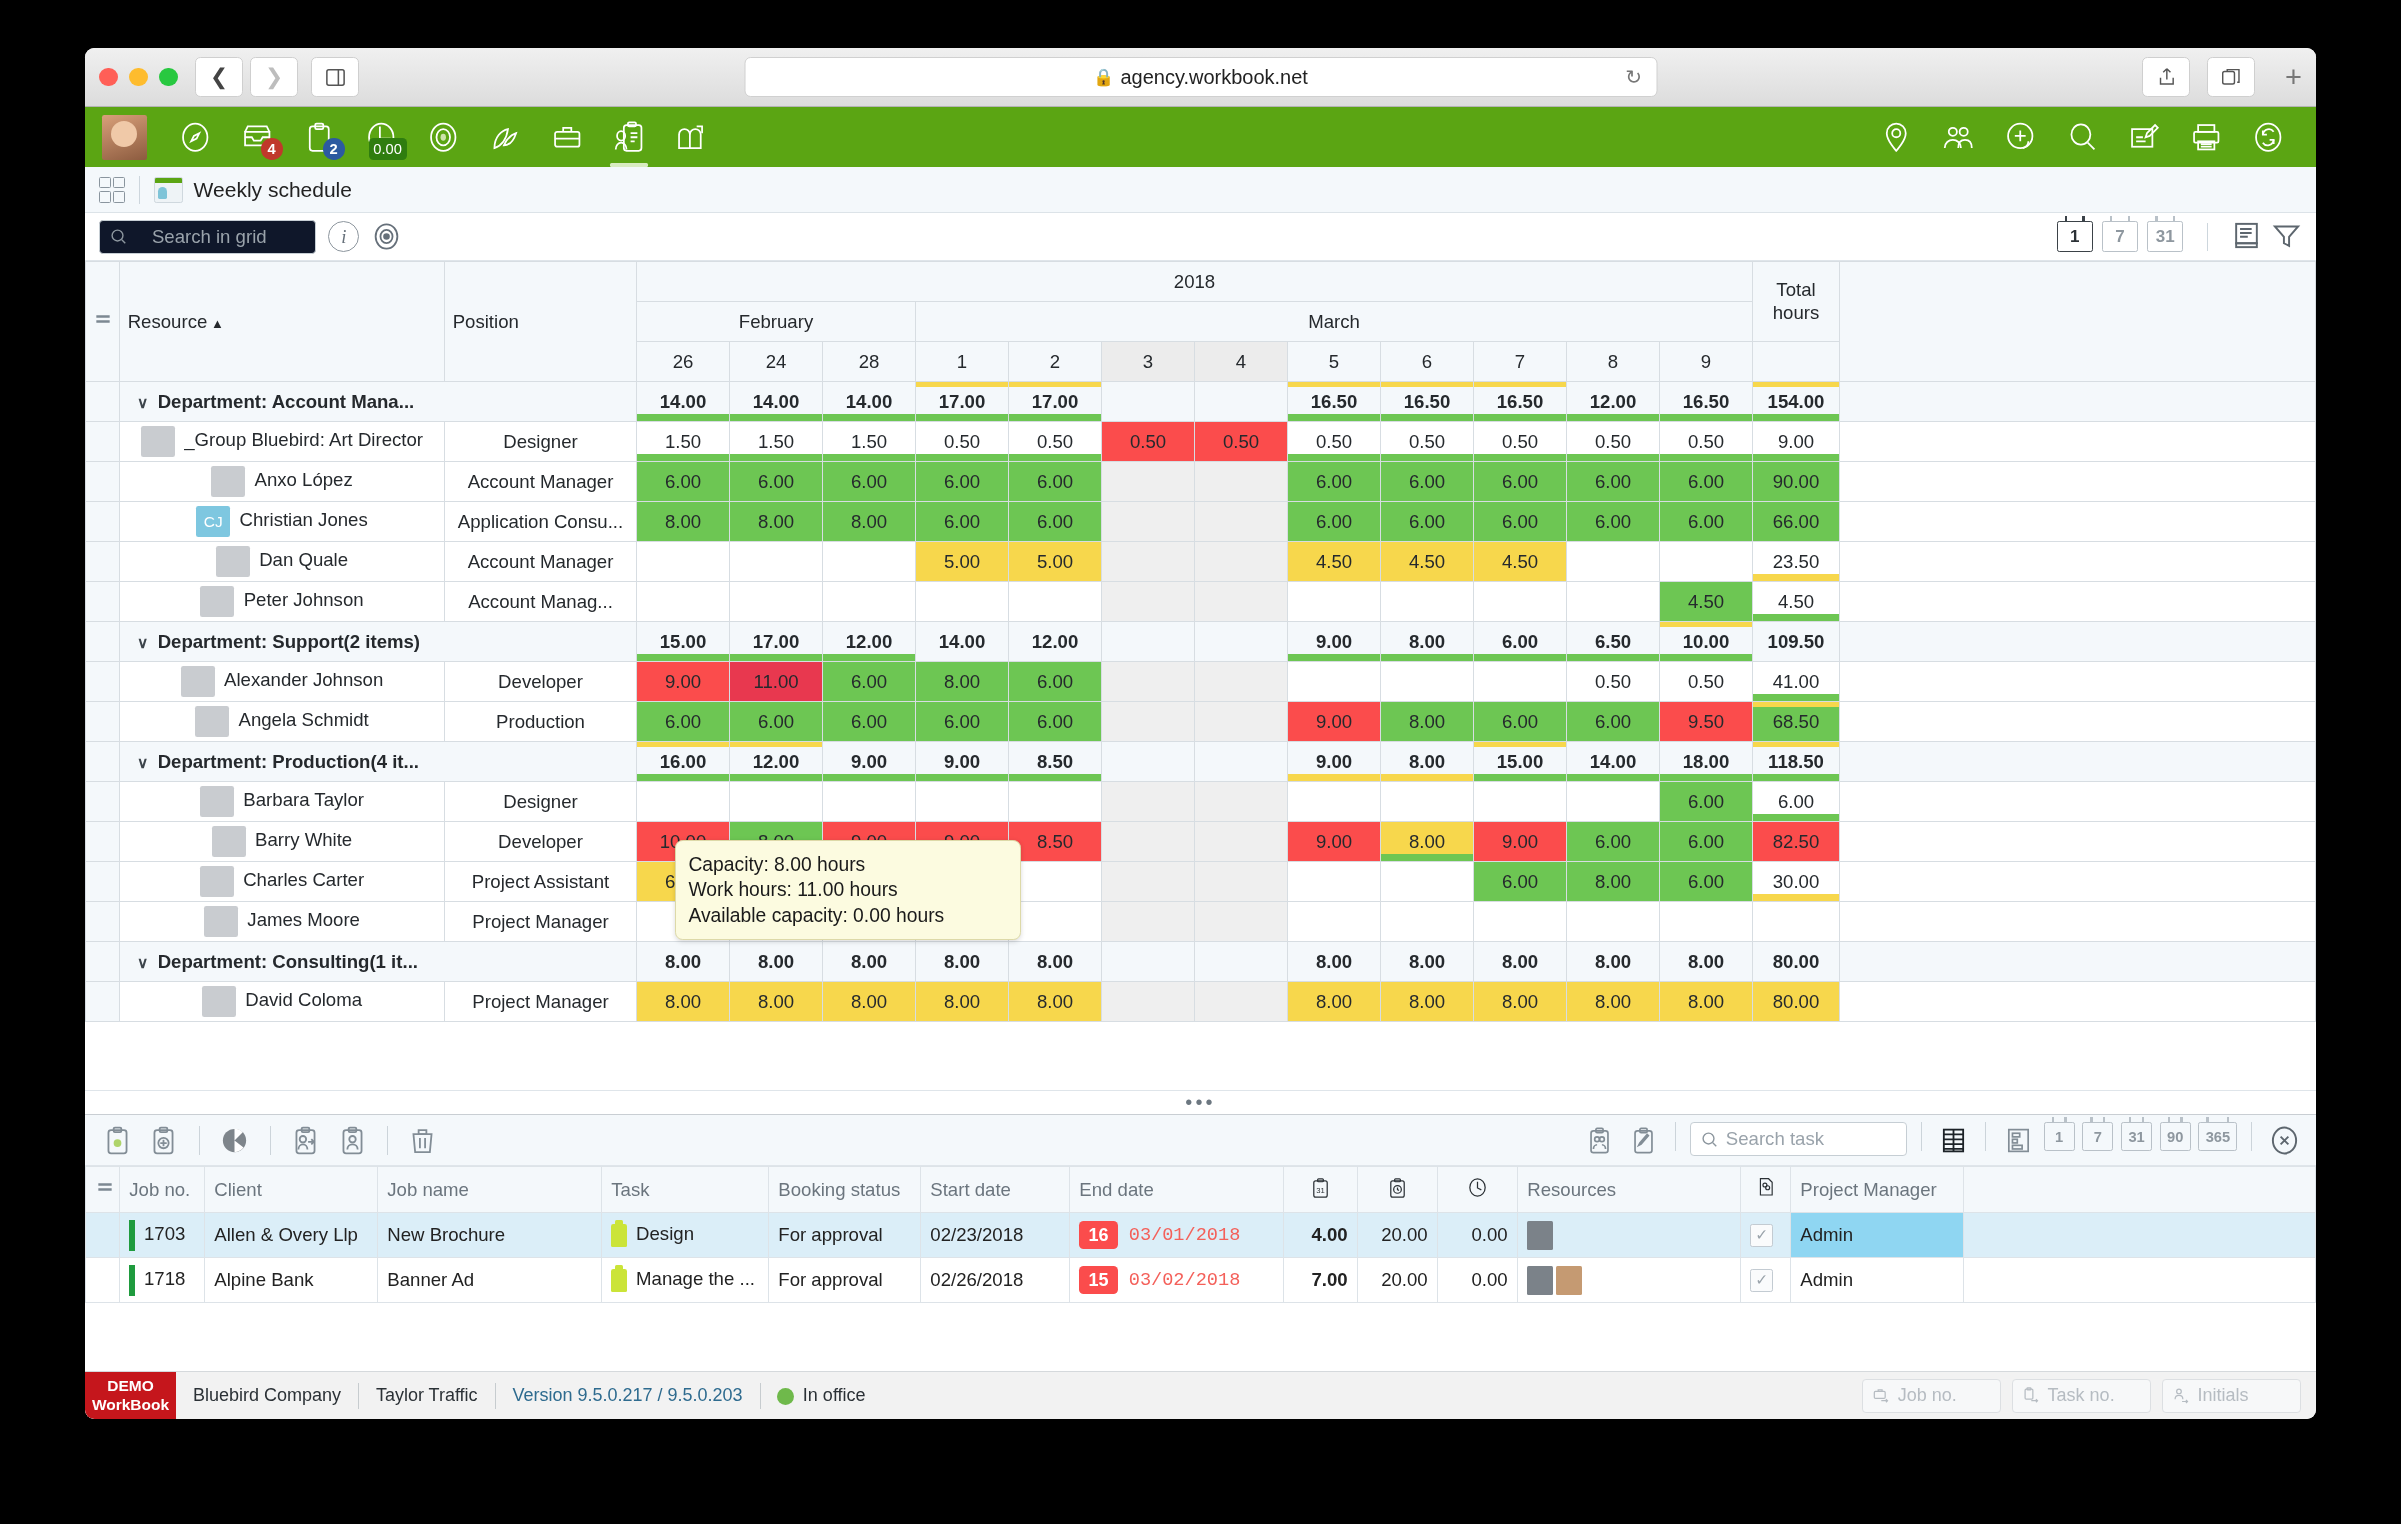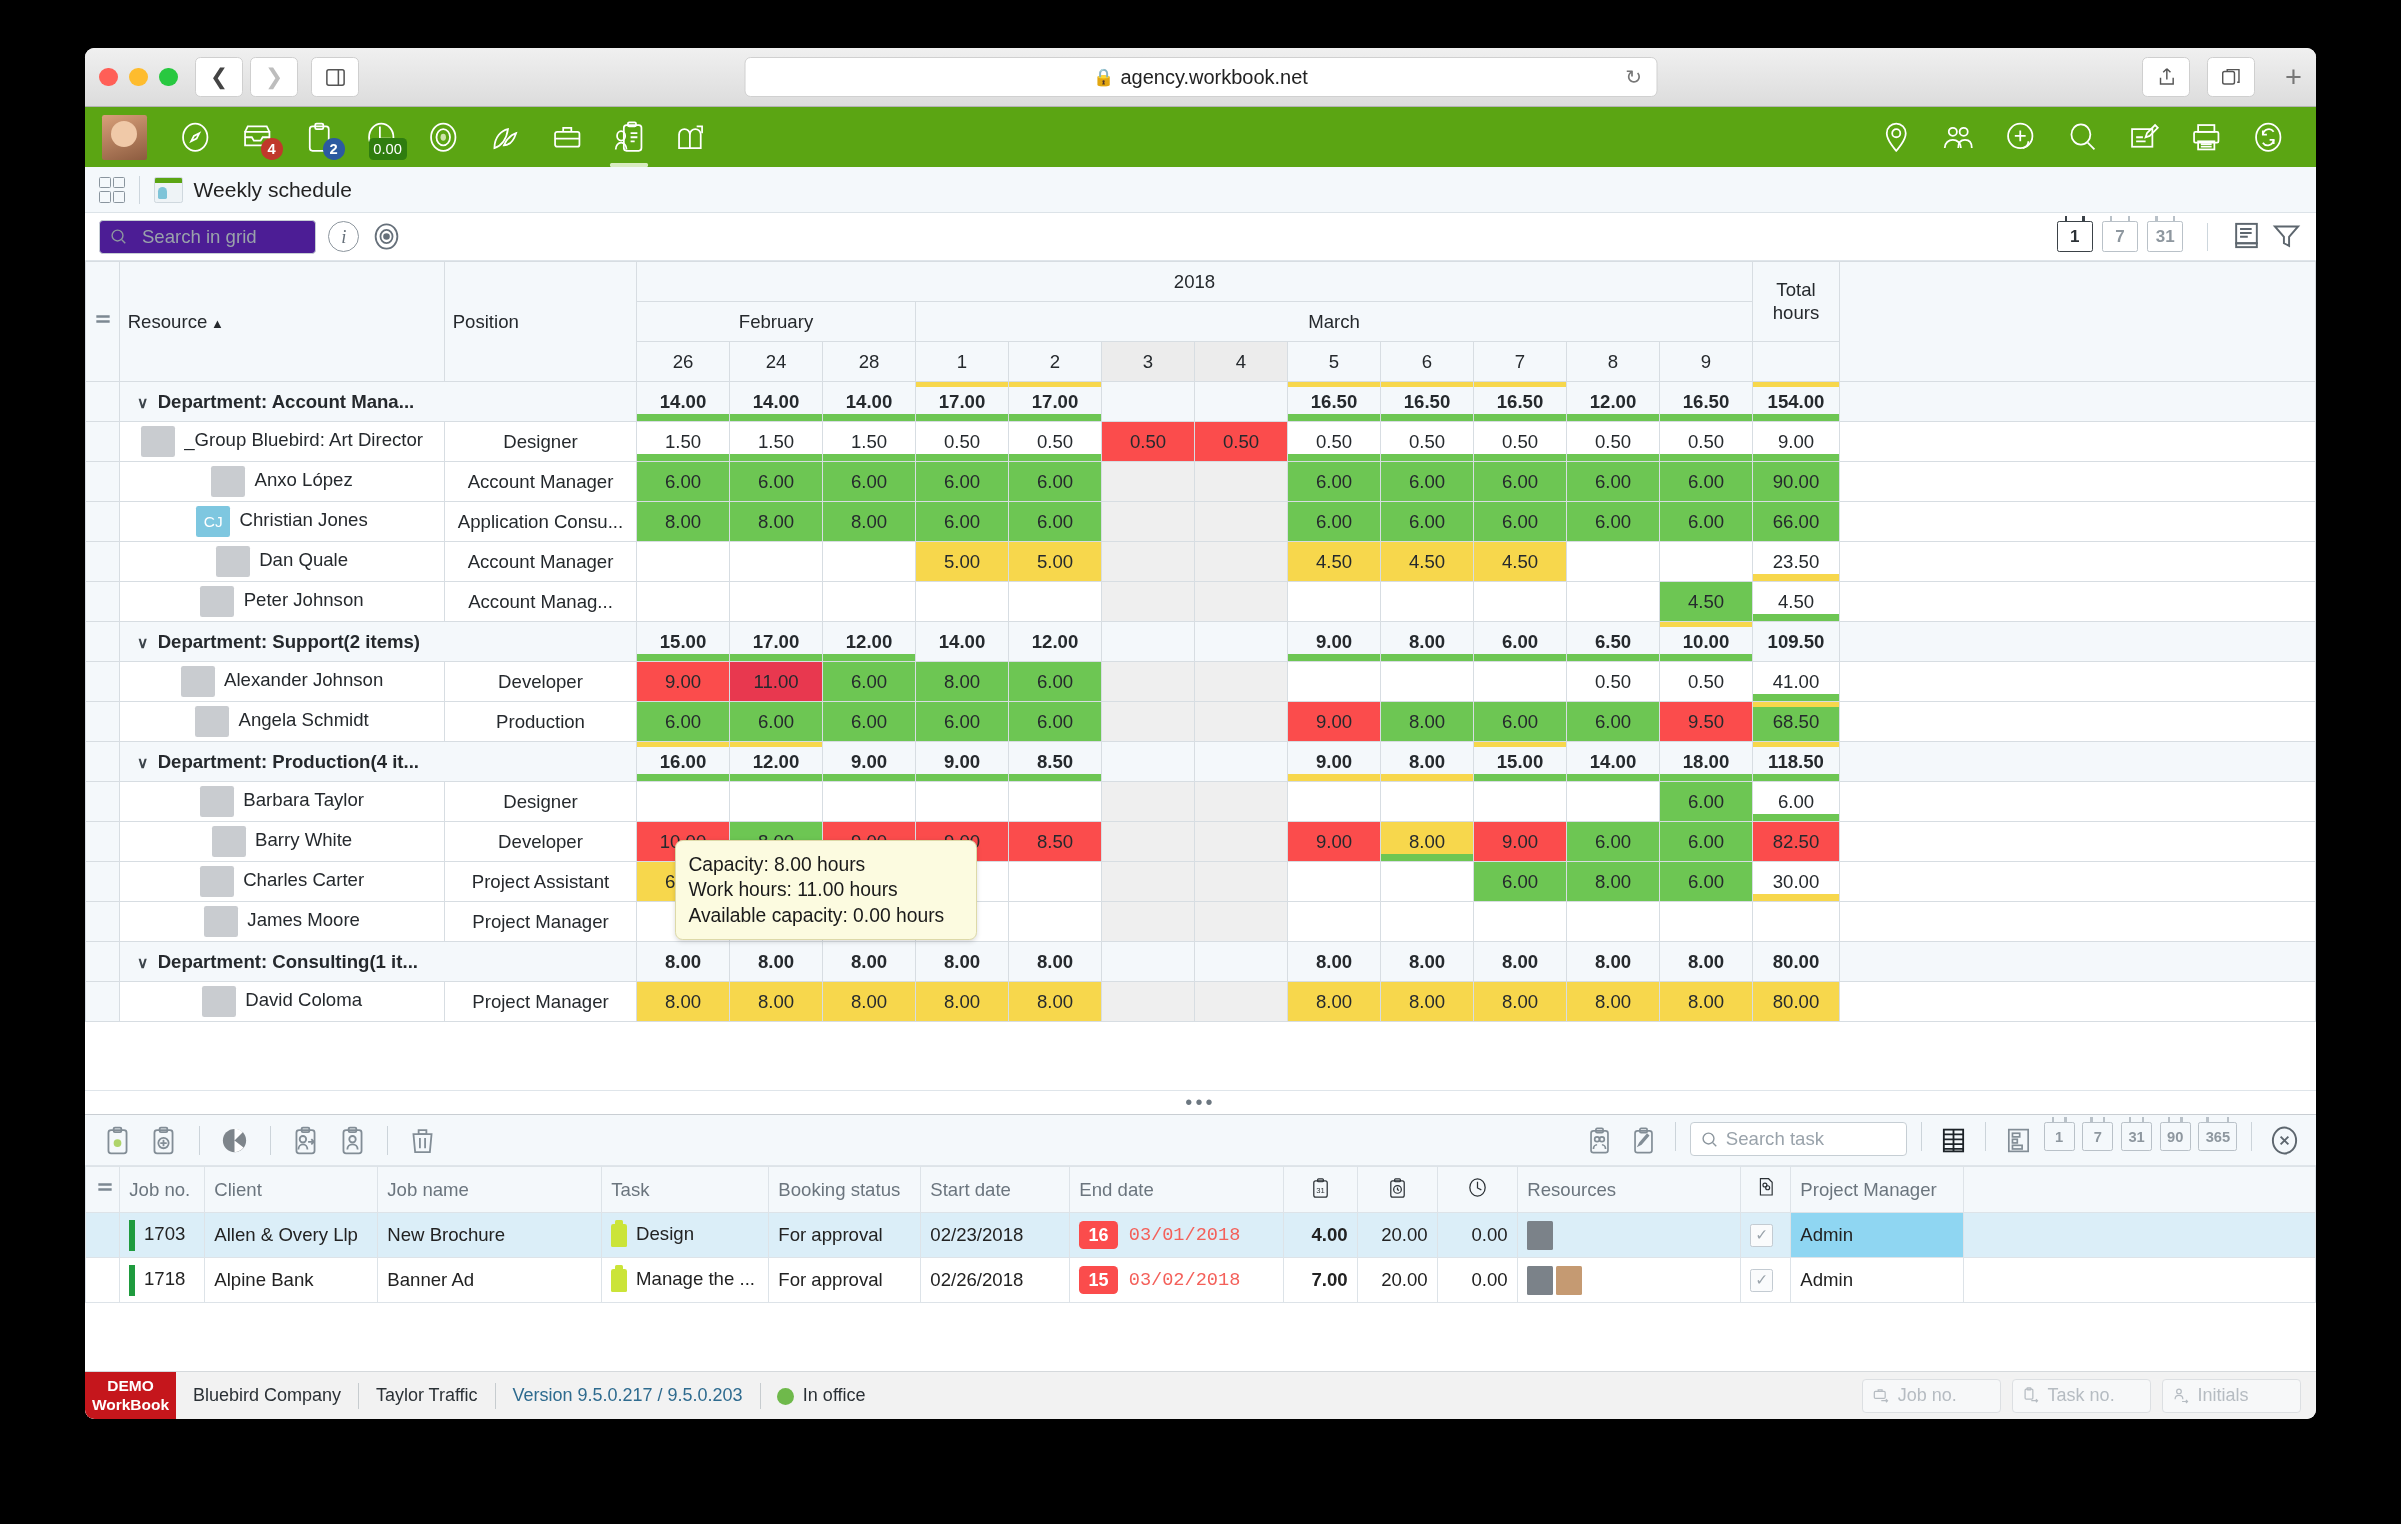--- a/index.html
+++ b/index.html
@@ -97,22 +97,22 @@
   .modicon::before{content:"";position:absolute;left:0;right:0;top:0;height:5.4px;background:#5ba513;}
   .modicon::after{content:"";position:absolute;left:3.1px;top:9.3px;width:9.3px;height:12.4px;border-radius:4.6px 4.6px 1.5px 1.5px;background:#7fc4d8;}
   .modtitle{font-size:21px;color:#222;}
 
   
   .gridbar{
     height:48px;flex:0 0 48px;background:#fff;border-bottom:0.8px solid #dfe5ea;
     display:flex;align-items:center;padding:0 14px;
   }
   .searchbox{
-    width:217px;height:34px;border:0.8px solid #c6ced4;border-radius:3.9px;background:#4c1d95;
-    display:flex;align-items:center;padding:0 9.3px;font-size:18.6px;color:#9aa3ab;gap:14px;
+    width:217px;height:34px;border:0.8px solid #c6ced4;border-radius:3.9px;background:#0f172a;
+    display:flex;align-items:center;padding:0 9.3px;font-size:18.6px;color:#9aa3ab;gap:24px;
   }
   .circ-ico{
     width:31px;height:31px;border-radius:50%;border:1.5px solid #8d969e;
     display:flex;align-items:center;justify-content:center;color:#66707a;
     font-size:18.6px; font-style:italic; margin-left:12.4px; font-family:"Liberation Serif",serif;
   }
   .eye-ico{ margin-left:10.8px; width:32.5px;height:32.5px;display:flex;align-items:center;justify-content:center;}
   .gridbar-right{margin-left:auto;display:flex;align-items:center;gap:9.3px;}
   .calbtn{
     width:36px;height:31px;border:1.5px solid #b9c1c8;border-radius:2.3px;position:relative;
@@ -152,21 +152,21 @@
   .dimcell{ background:#efefef; }
   .wkndhdr{ background:#ececec !important; }
   td.strong .val{ font-weight:bold; }
   .fill-green{ background:#6dc653; }
   .fill-yellow{ background:#f7d74c; }
   .fill-red{ background:#fb4c4c; }
   .fill-red2{ background:#e8384f; }
 
   
   .tooltip{
-    position:absolute; left:590px; top:579px; width:302px;
+    position:absolute; left:590px; top:579px; width:346px;
     background:#fcfbe0; border:0.8px solid #ddd9a8; border-radius:7.7px;
     padding:10.8px 12.4px; font-size:19.3px; color:#1a1a1a; line-height:1.32;
     box-shadow:0 1.5px 5.4px rgba(0,0,0,.14); z-index:30;
   }
 
   
   .splitter{
     height:25px;flex:0 0 25px;background:#fff;border-top:0.8px solid #dfe5ea;border-bottom:0.8px solid #c9ced3;
     display:flex;align-items:center;justify-content:center;color:#6c7780;font-size:20px;letter-spacing:3.1px;
   }

